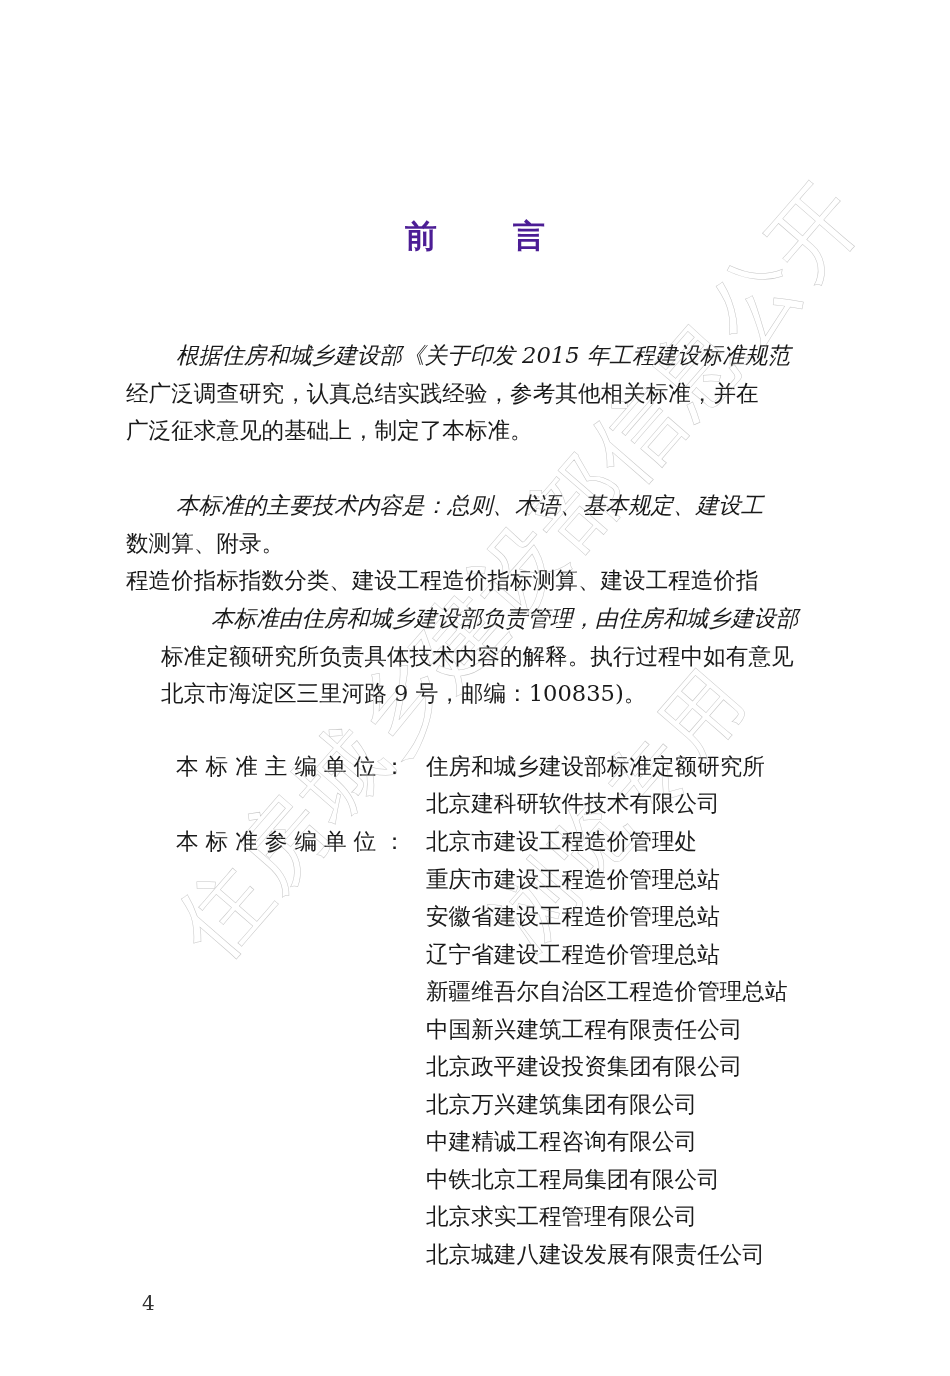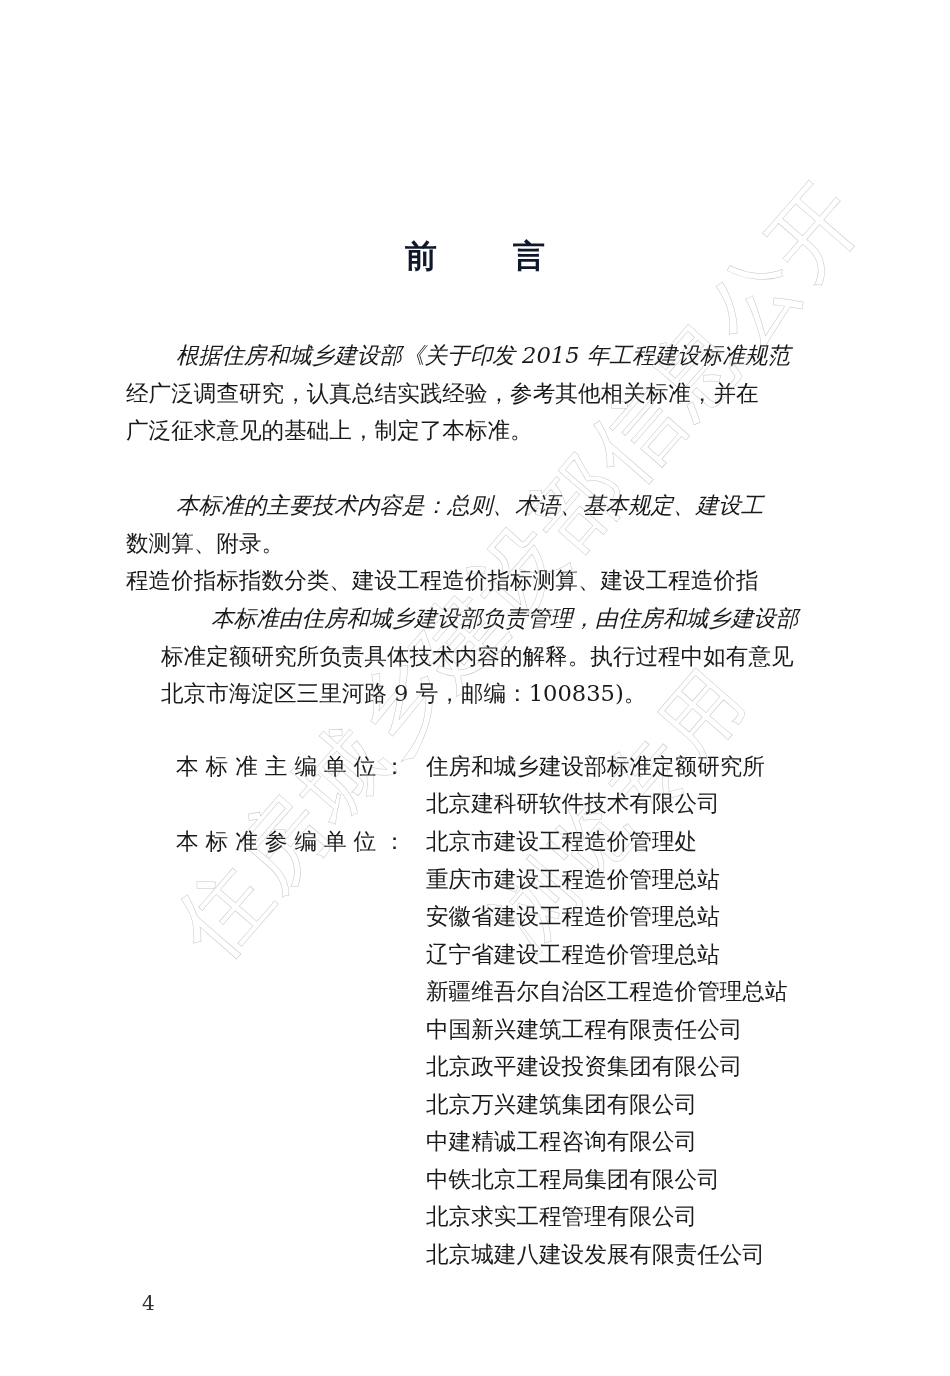--- a/index.html
+++ b/index.html
@@ -16,28 +16,28 @@
       color: #1a1a1a;
     }
     .page {
       position: absolute;
       left: 0; top: 0;
       width: 950px;
       height: 1376px;
     }
     .title {
       position: absolute;
-      top: 235px;
+      top: 215px;
       left: 0;
       width: 950px;
       text-align: center;
       font-size: 32px;
       font-weight: bold;
       letter-spacing: 0;
-      color: #0f172a;
+      color: #4c1d95;
     }
     .title span { display: inline-block; }
     .title .gap { width: 76px; }
     .p1 { position: absolute; left: 126px; top: 337px; width: 702px; }
     .p2 { position: absolute; left: 126px; top: 459px; width: 702px; margin-top: 28px; }
     .p3 { position: absolute; left: 126px; top: 600px; width: 702px; margin-left: 35px; }
     .line {
       display: block;
       white-space: nowrap;
       font-size: 22.6px;

